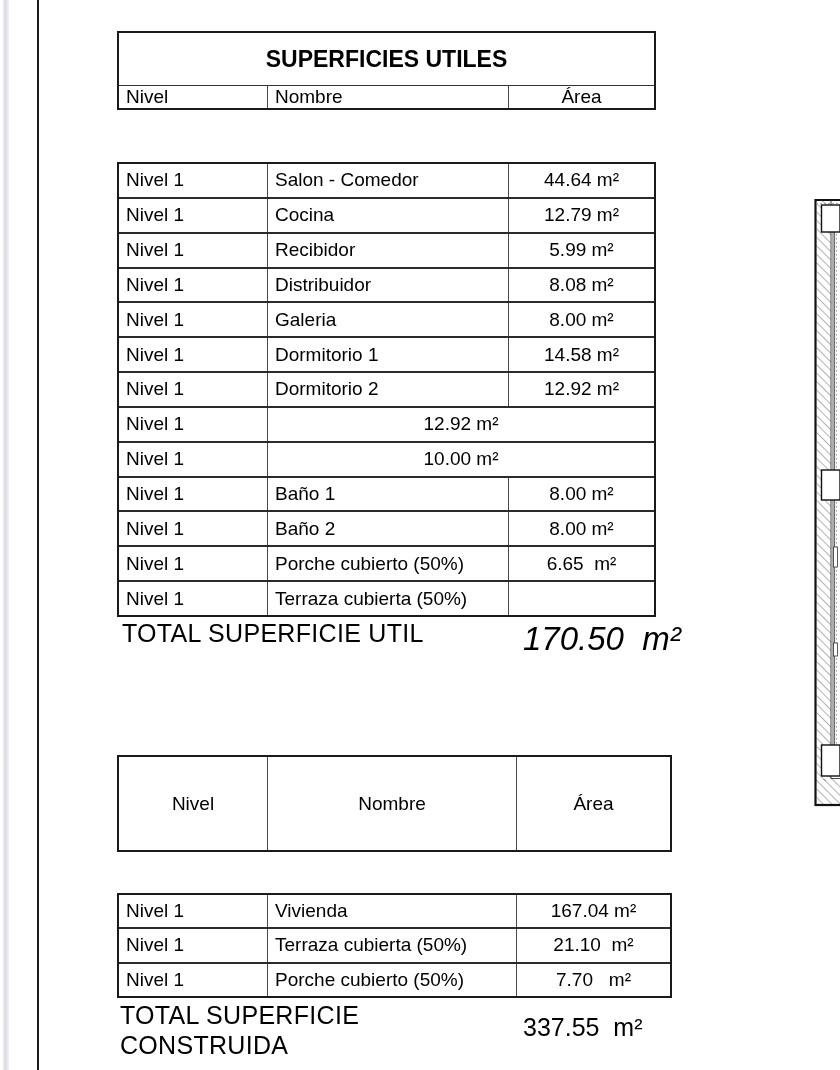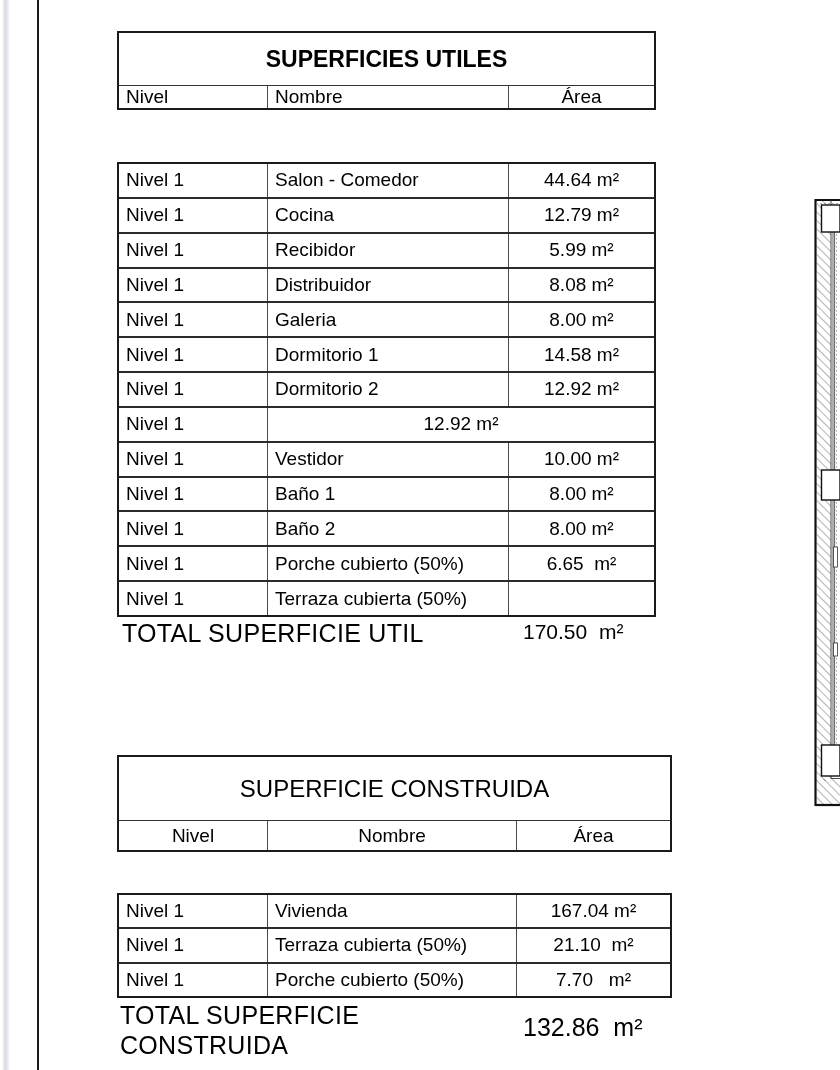--- a/index.html
+++ b/index.html
@@ -30,21 +30,21 @@
   #t1-cols{flex:1;display:flex;font-size:19px;}
   .t1-c1{width:149px;}
   .t1-c2{width:241px;}
   .t1-c3{flex:1;}
   #t1-data{left:117px;top:162px;width:539px;height:455px;display:flex;flex-direction:column;font-size:19px;}
   #t1-data .row{flex:1;display:flex;border-top:2px solid #2b2b2b;}
   #t1-data .row:first-child{border-top:none;}
 
   
   #t1-total-label{left:122px;top:619px;font-size:25px;letter-spacing:0.3px;}
-  #t1-total-value{left:523px;top:620px;font-size:21px;}
+  #t1-total-value{left:523px;top:620px;font-size:33px;font-style:italic;}
 
   
   #t2-head{left:117px;top:755px;width:555px;height:97px;display:flex;flex-direction:column;}
   #t2-title{height:63px;border-bottom:1.5px solid #333;display:flex;align-items:center;justify-content:center;
     font-size:24px;}
   #t2-cols{flex:1;display:flex;font-size:19px;}
   .t2-c1{width:149px;}
   .t2-c2{width:249px;}
   .t2-c3{flex:1;}
   #t2-data{left:117px;top:893px;width:555px;height:105px;display:flex;flex-direction:column;font-size:19px;}
@@ -108,21 +108,20 @@
     <div class="cell pl sep-r t1-c1">Nivel 1</div>
     <div class="cell pl sep-r t1-c2">Dormitorio 2</div>
     <div class="cell center pre t1-c3">12.92 m²</div>
   </div>
   <div class="row">
     <div class="cell pl sep-r t1-c1">Nivel 1</div>
     <div class="cell center pre t1-c3">12.92 m²</div>
   </div>
   <div class="row">
     <div class="cell pl sep-r t1-c1">Nivel 1</div>
-    <div class="cell pl sep-r t1-c2">Vestidor</div>
     <div class="cell center pre t1-c3">10.00 m²</div>
   </div>
   <div class="row">
     <div class="cell pl sep-r t1-c1">Nivel 1</div>
     <div class="cell pl sep-r t1-c2">Baño 1</div>
     <div class="cell center pre t1-c3">8.00 m²</div>
   </div>
   <div class="row">
     <div class="cell pl sep-r t1-c1">Nivel 1</div>
     <div class="cell pl sep-r t1-c2">Baño 2</div>
@@ -136,21 +135,20 @@
   <div class="row">
     <div class="cell pl sep-r t1-c1">Nivel 1</div>
     <div class="cell pl sep-r t1-c2">Terraza cubierta (50%)</div>
   </div>
 </div>
 
 <div class="abs" id="t1-total-label">TOTAL SUPERFICIE UTIL</div>
 <div class="abs pre" id="t1-total-value">170.50  m²</div>
 
 <div class="abs tbox" id="t2-head">
-  <div id="t2-title">SUPERFICIE CONSTRUIDA</div>
   <div id="t2-cols">
     <div class="cell center sep-r t2-c1">Nivel</div>
     <div class="cell center sep-r t2-c2">Nombre</div>
     <div class="cell center t2-c3">Área</div>
   </div>
 </div>
 
 <div class="abs tbox" id="t2-data">
   <div class="row">
     <div class="cell pl sep-r t2-c1">Nivel 1</div>
@@ -163,21 +161,21 @@
     <div class="cell center pre t2-c3">21.10  m²</div>
   </div>
   <div class="row">
     <div class="cell pl sep-r t2-c1">Nivel 1</div>
     <div class="cell pl sep-r t2-c2">Porche cubierto (50%)</div>
     <div class="cell center pre t2-c3">7.70   m²</div>
   </div>
 </div>
 
 <div class="abs" id="t2-total-label">TOTAL SUPERFICIE CONSTRUIDA</div>
-<div class="abs pre" id="t2-total-value">132.86  m²</div>
+<div class="abs pre" id="t2-total-value">337.55  m²</div>
 
 <svg class="abs" id="wall-svg" viewBox="0 0 40 618" xmlns="http://www.w3.org/2000/svg">
   <defs>
     <pattern id="hatch" width="6" height="6" patternUnits="userSpaceOnUse" patternTransform="rotate(-45)">
       <line x1="0" y1="0" x2="0" y2="6" stroke="#555" stroke-width="0.9"></line>
     </pattern>
   </defs>
 
   <rect x="16.5" y="4" width="14.5" height="581" fill="url(#hatch)"></rect>
 

